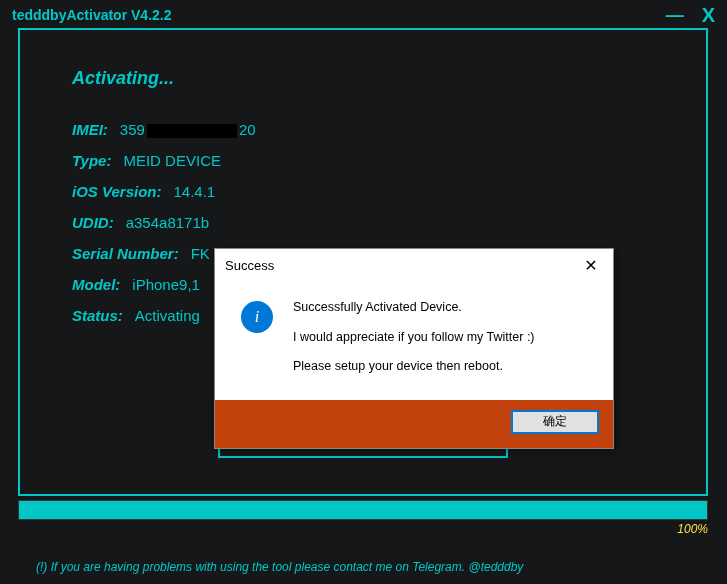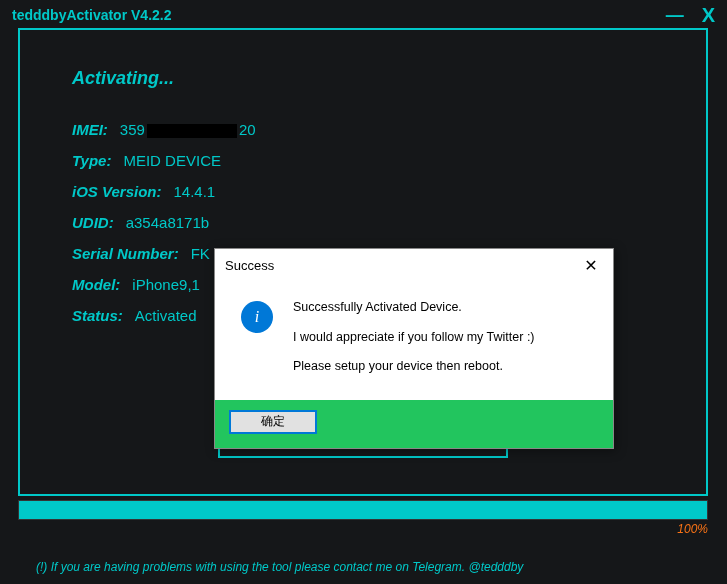--- a/index.html
+++ b/index.html
@@ -93,21 +93,21 @@
       bottom: 48px;
       width: 690px;
     }
     .progress-bar {
       width: 100%;
       height: 20px;
       background: #00C8C8;
       border: 1px solid #333;
     }
     .progress-text {
-      color: #f97316;
+      color: #fde047;
       font-size: 12px;
       text-align: right;
       margin-top: 2px;
       font-style: italic;
     }
     .footer-note {
       position: absolute;
       left: 36px;
       bottom: 10px;
       color: #00C8C8;
@@ -165,23 +165,23 @@
     }
     .dialog-messages {
       color: #000;
       font-size: 12.5px;
       line-height: 1.4;
     }
     .dialog-messages div { margin-bottom: 12px; }
     .dialog-messages div:last-child { margin-bottom: 0; }
     .dialog-footer {
       display: flex;
-      justify-content: flex-start;
+      justify-content: flex-end;
       padding: 10px 14px 14px;
-      background: #22c55e;
+      background: #c2410c;
     }
     .dialog-ok {
       width: 88px;
       height: 24px;
       border: 2px solid #0078D7;
       background: #e1e1e1;
       color: #000;
       font-size: 12px;
       cursor: pointer;
     }
@@ -229,21 +229,21 @@
     <div class="info-row">
       <span class="info-label">Serial Number:</span>
       <span class="info-value">FK</span>
     </div>
     <div class="info-row">
       <span class="info-label">Model:</span>
       <span class="info-value">iPhone9,1</span>
     </div>
     <div class="info-row">
       <span class="info-label">Status:</span>
-      <span class="info-value">Activated</span>
+      <span class="info-value">Activating</span>
     </div>
   </div>
   <div class="action-buttons">
     <button class="action-btn">Activat</button>
   </div>
 </div>
 
 <div class="progress-container">
   <div class="progress-bar"></div>
   <div class="progress-text">100%</div>

